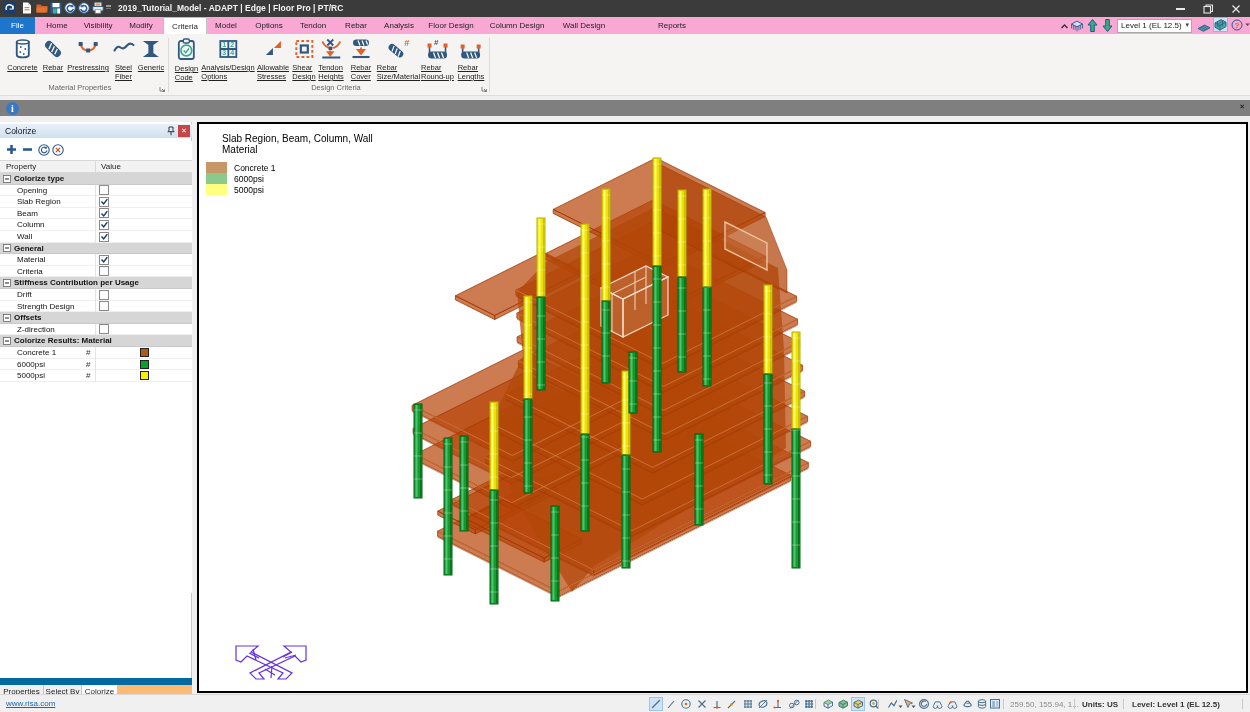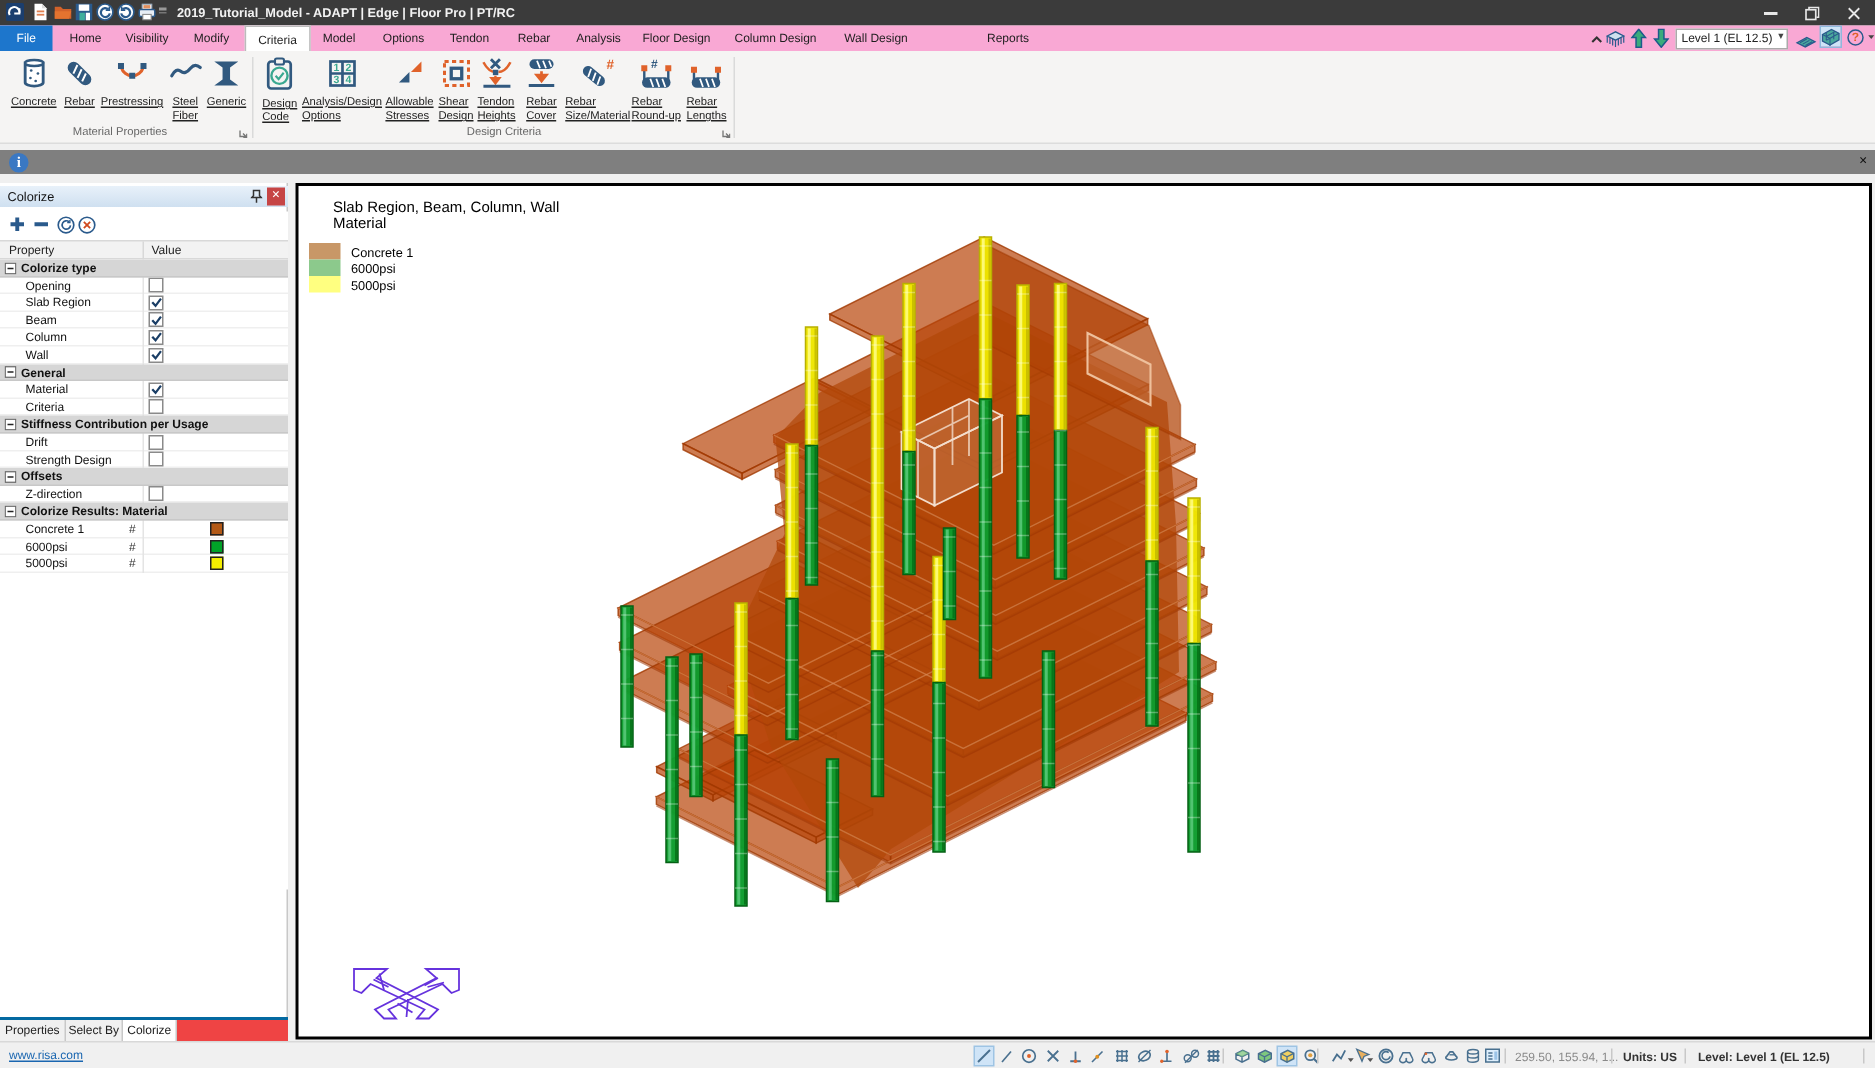--- a/index.html
+++ b/index.html
@@ -43,21 +43,21 @@
 .pgrid::after { content:""; position:absolute; left:95px; top:0; width:1px; height:209px; background:#e4e4e4; }
 .prow { position:absolute; left:0; width:192px; height:11.6px; border-bottom:1px solid #efefef; font-size:8px; line-height:11px; color:#111; }
 .prow.pg { background:#d6d6d6; border-bottom:1px solid #c8c8c8; z-index:2; }
 .pexp { position:absolute; left:3px; top:1.5px; }
 .prow b { position:absolute; left:14px; top:0; font-weight:bold; }
 .pitem { position:absolute; left:17px; top:0; }
 .cb { position:absolute; left:99px; top:0.5px; width:10px; height:10px; background:#fff; border:1px solid #8a8a8a; }
 .cb svg { position:absolute; left:-0.5px; top:-0.5px; }
 .phash { position:absolute; left:86px; top:0; color:#333; }
 .sw { position:absolute; left:140px; top:1px; width:9px; height:9px; border:1px solid #222; }
-.ptabs { position:absolute; left:0; top:556px; width:192px; height:16px; background:#ef4444; border-top:2px solid #0369a1; }
+.ptabs { position:absolute; left:0; top:556px; width:192px; height:16px; background:#fdba74; border-top:7px solid #0369a1; }
 .ptab { position:absolute; top:0; height:15px; line-height:14px; text-align:center; font-size:8px; color:#222; border-right:1px solid #c8c8c8; background:#f0f0f0; }
 .ptab.on { background:#fff; }
 .canvas { position:absolute; left:197px; top:122px; width:1051px; height:571px; background:#fff; border:2px solid #000; }
 .legend { position:absolute; left:7px; top:9px; }
 .lt { font-size:10px; color:#000; line-height:11px;margin-left:16px; }
 .lrow { position:absolute; left:0; }
 .lsw { position:absolute; left:0; top:0; width:21px; height:11px; }
 .ltx { position:absolute; left:28px; top:1px; font-size:8.5px; white-space:nowrap; }
 .model { position:absolute; left:0; top:0; }
 .statusbar { position:absolute; left:0; top:694px; width:1250px; height:18px; background:#f0f0f0; border-top:1px solid #d8d8d8; }

